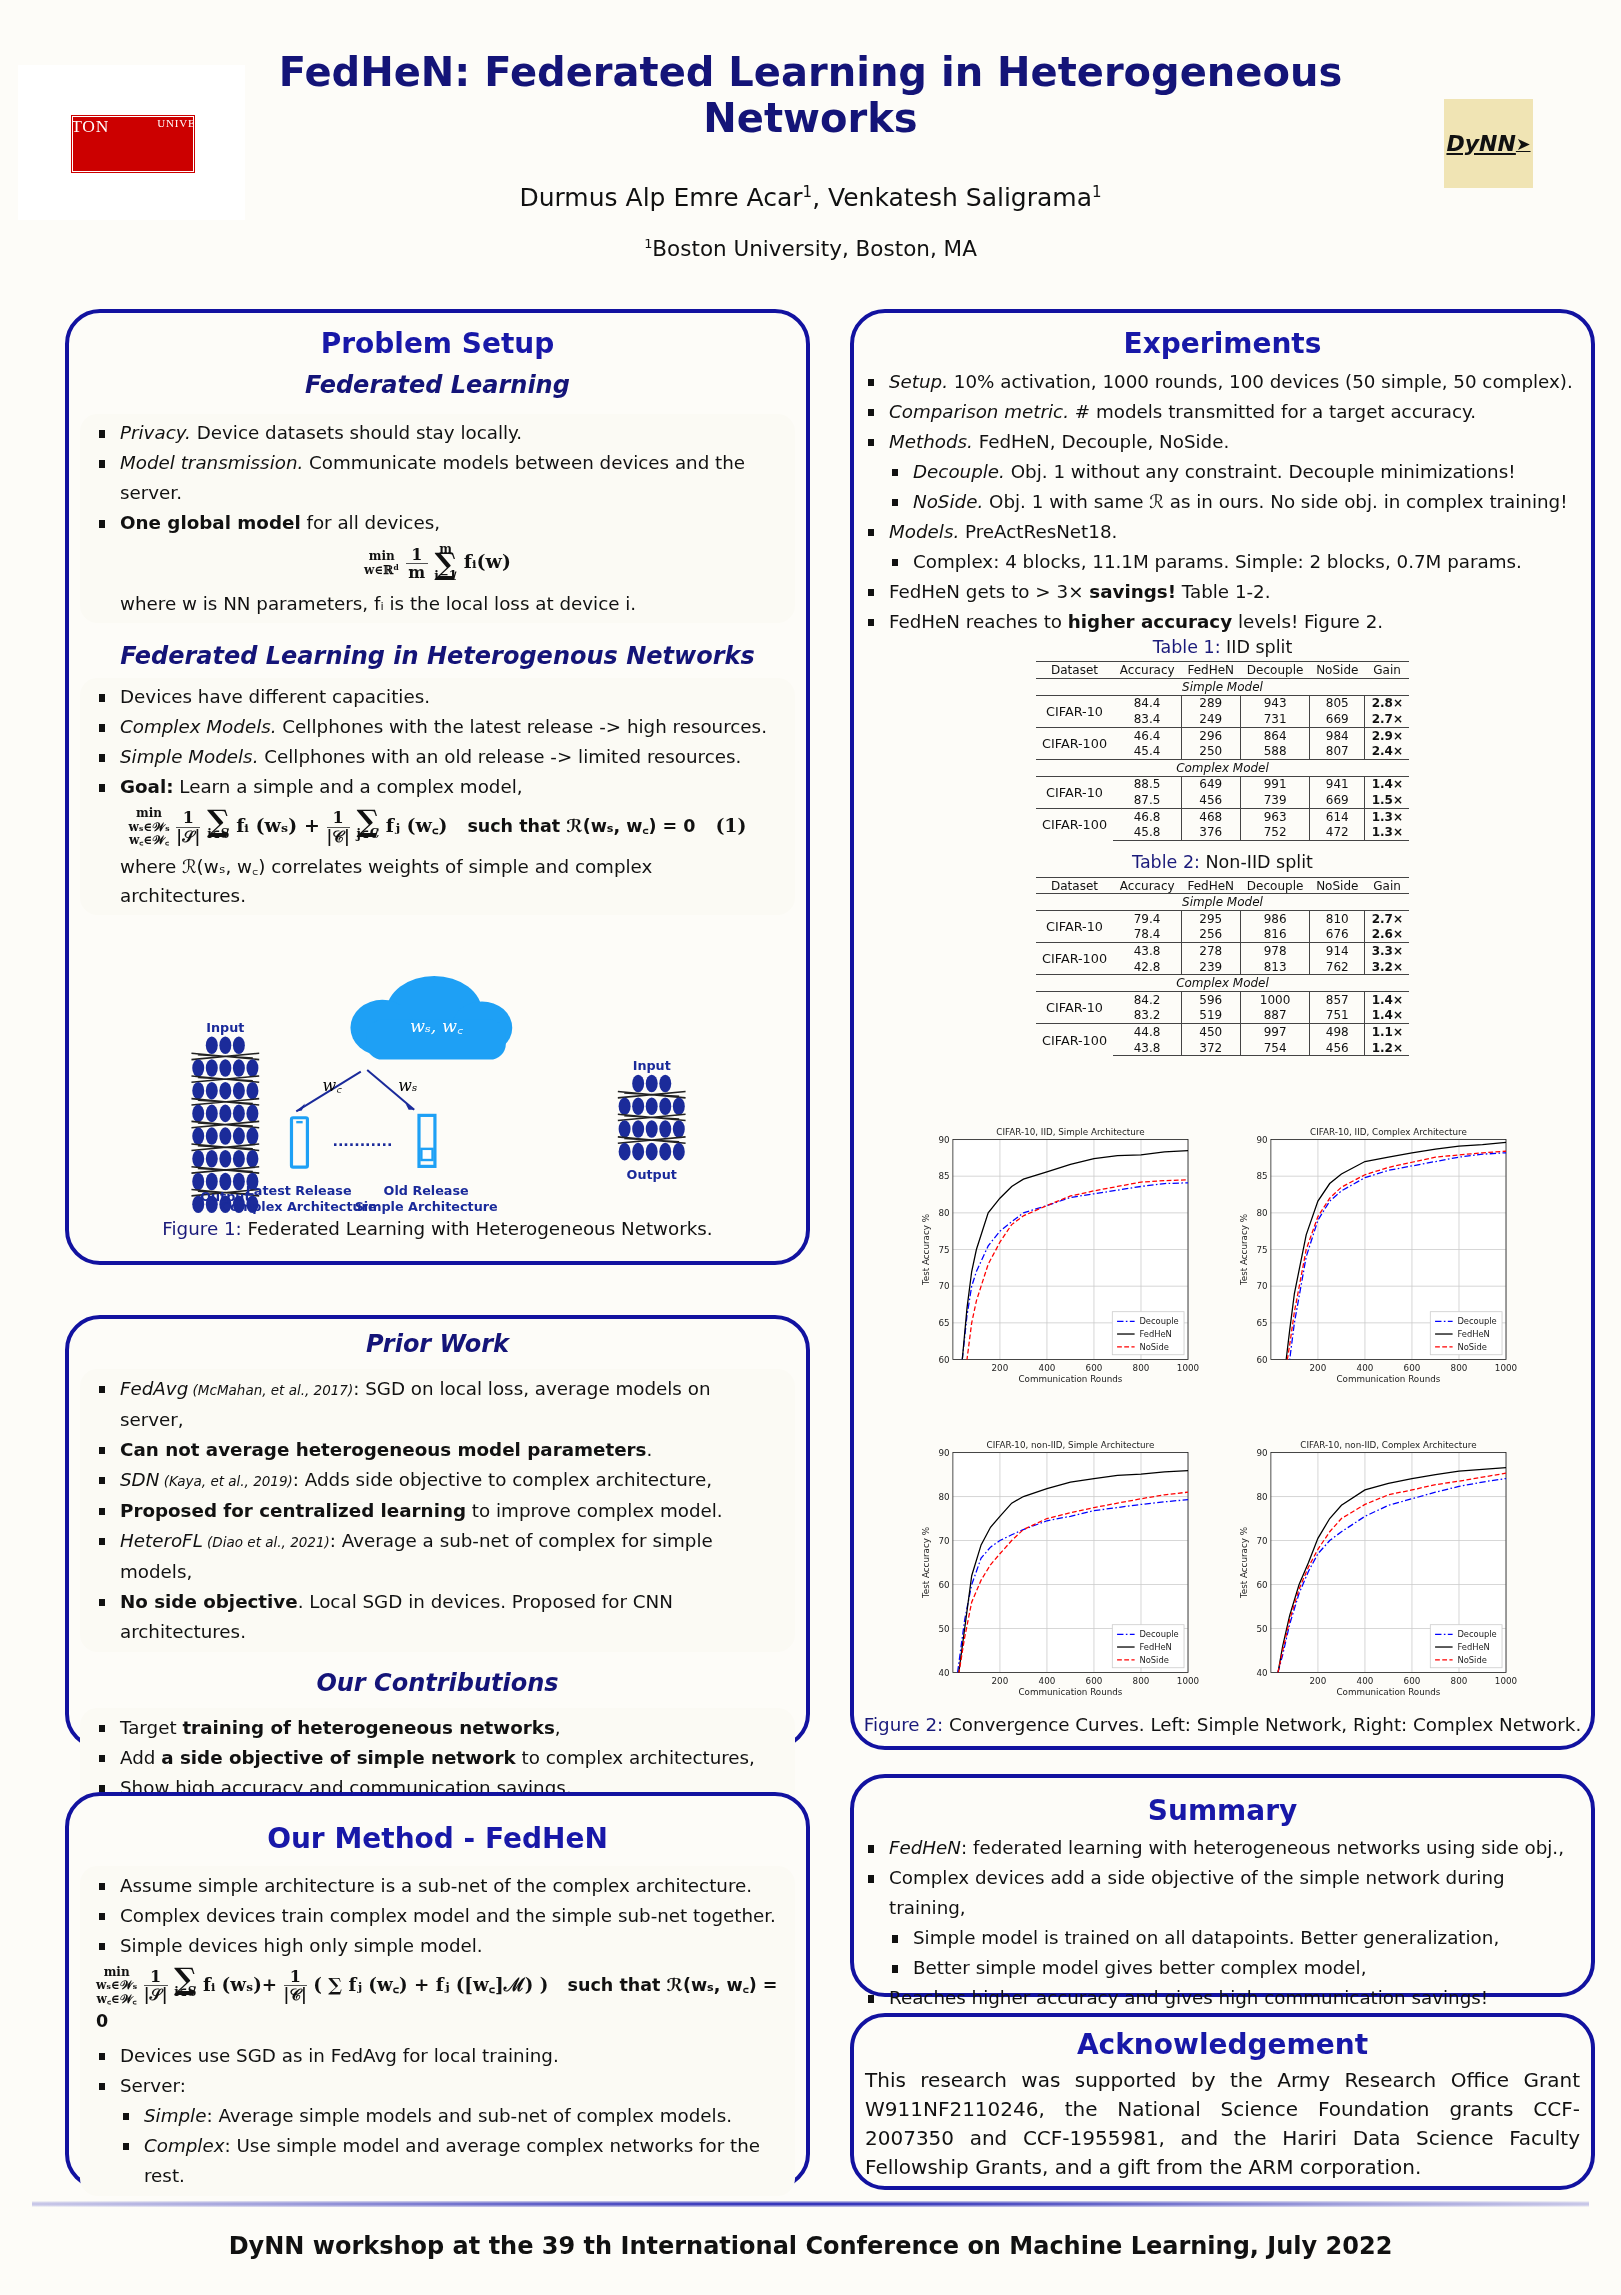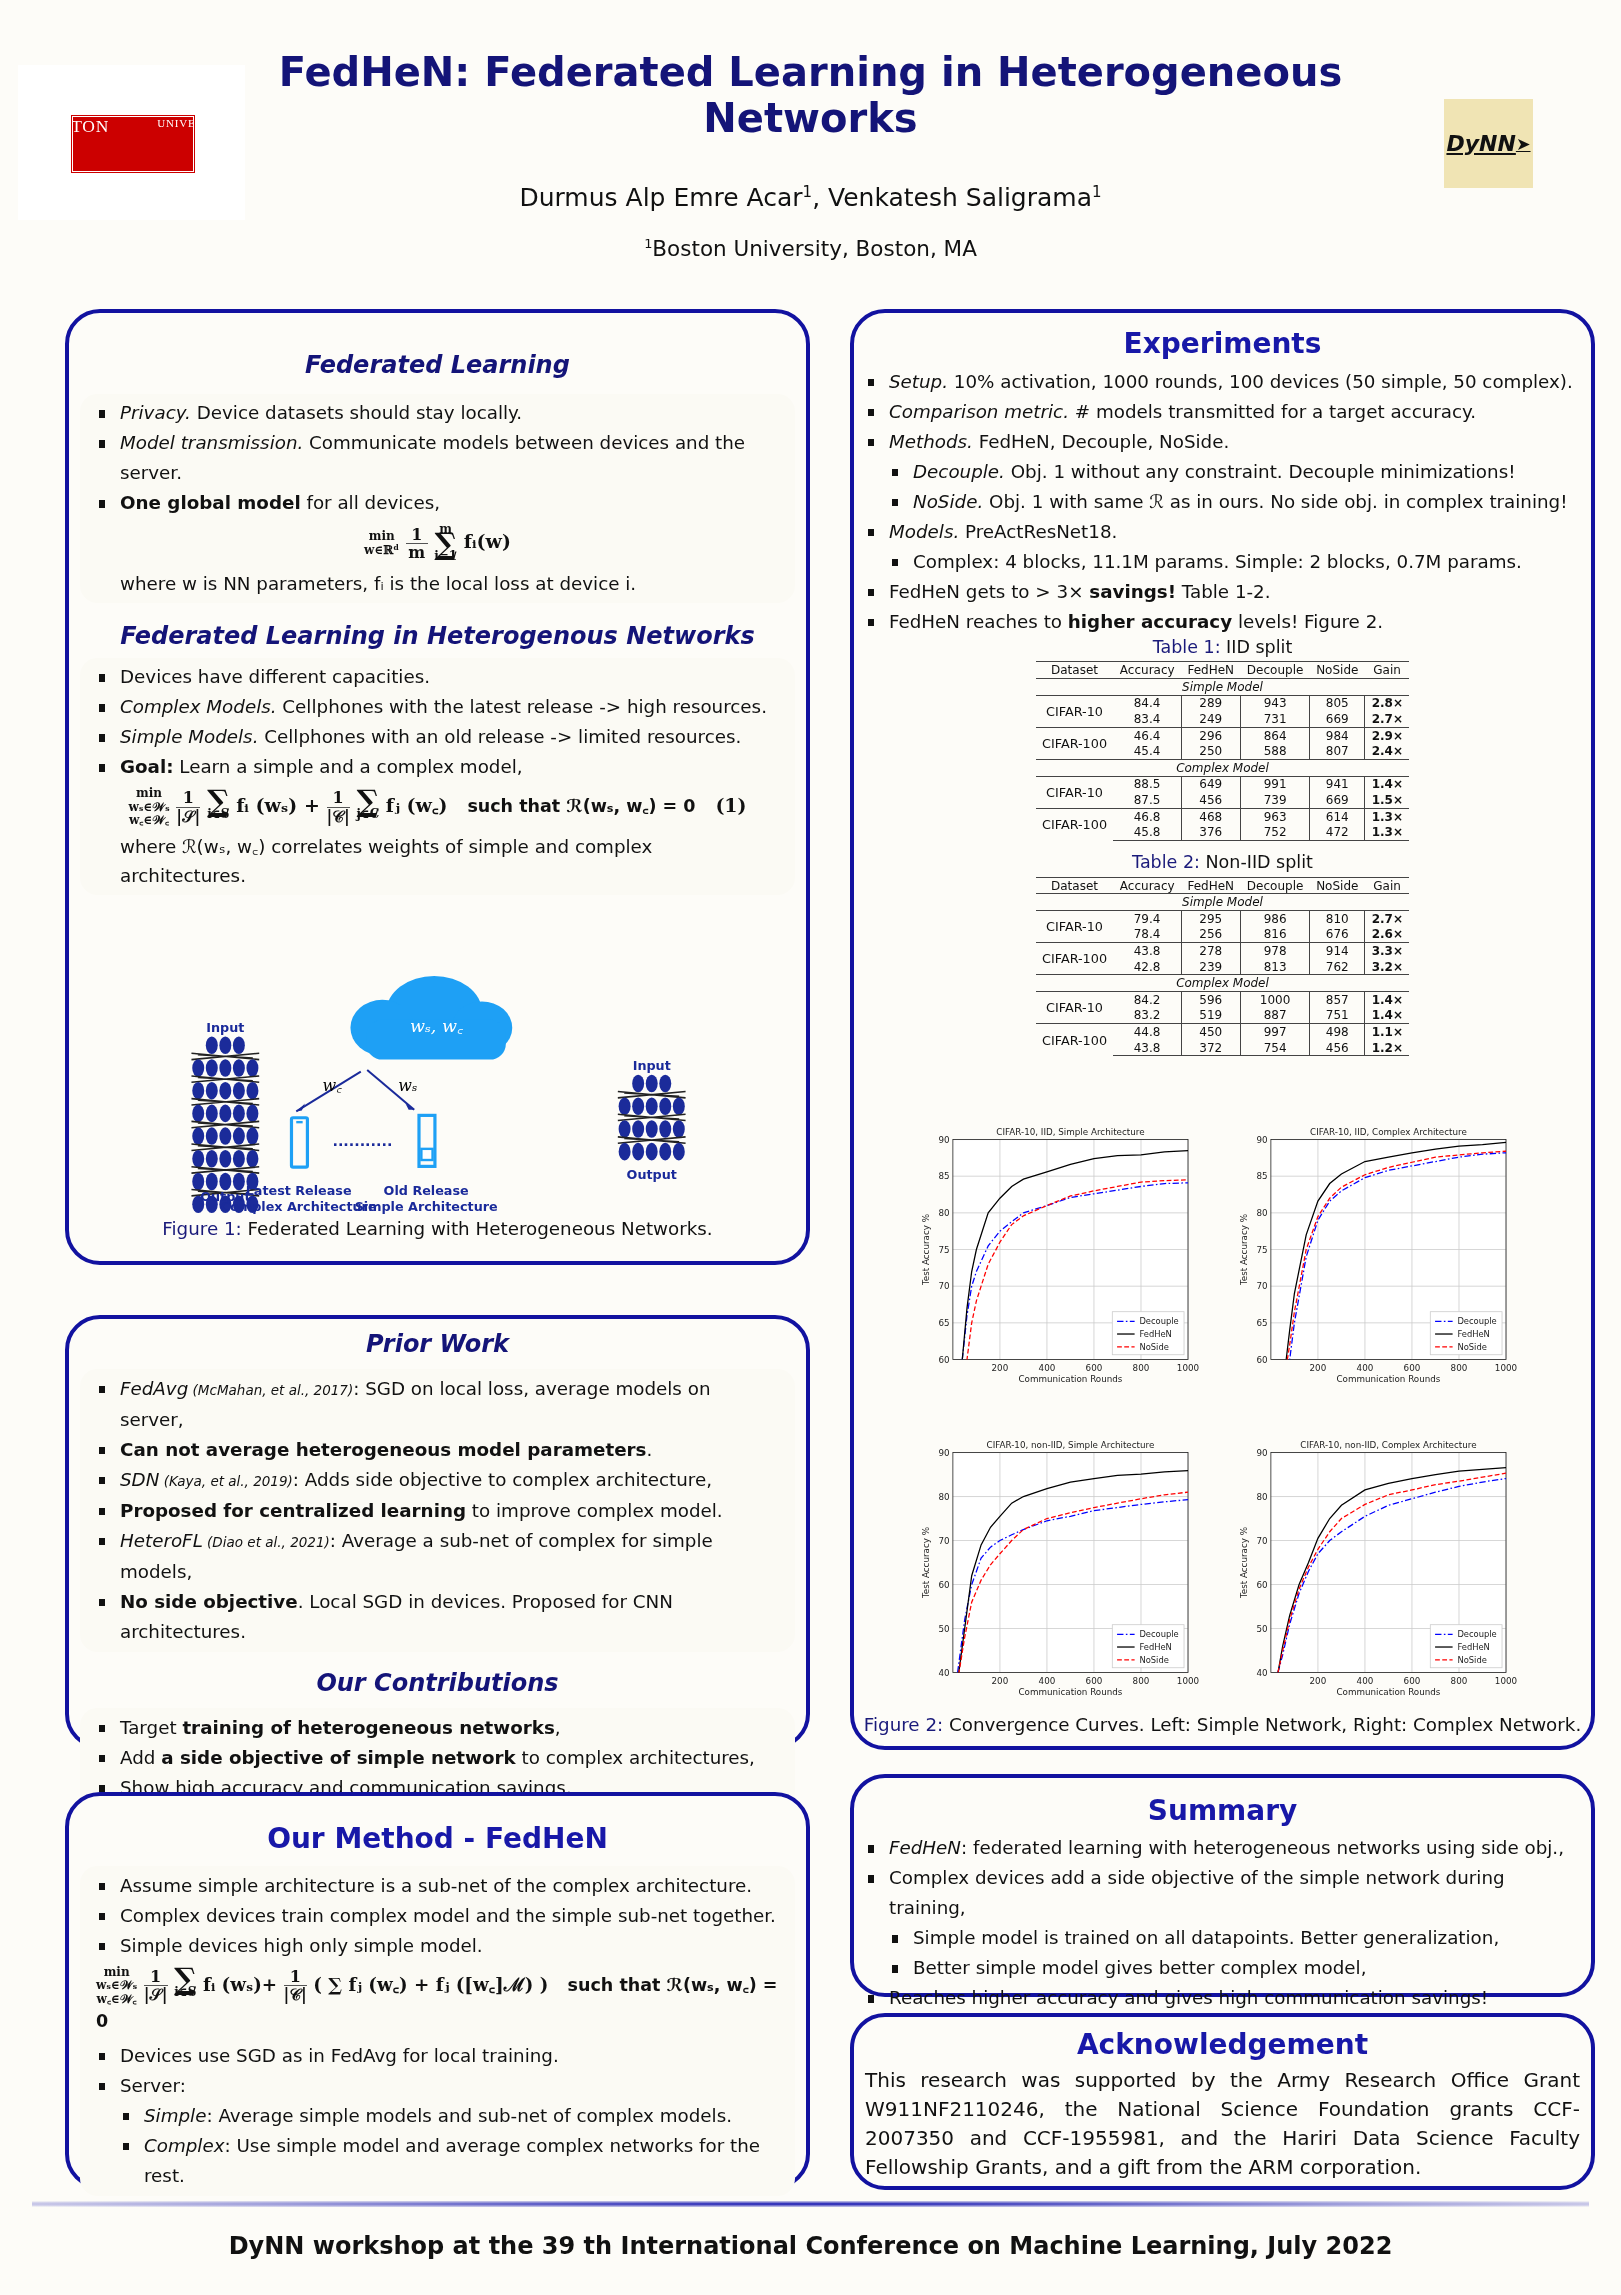--- a/index.html
+++ b/index.html
@@ -58,21 +58,22 @@
     <span style="text-decoration:none;font-style:normal;font-size:17.5px">➤</span>
   </div>
 <div class="abs authors">
   <span>Durmus Alp Emre Acar</span><sup>1</sup><span>, Venkatesh Saligrama</span><sup>1</sup>
 </div>
 <div class="abs affil">
   <sup>1</sup><span>Boston University, Boston, MA</span>
 </div>
 
 <div class="panel" style="left:65px;top:309px;width:745px;height:956px;padding:14.3px 11px;">
-  <h3 class="sub-title" style="margin-top:24px;">Federated Learning</h3>
+  <h2 class="panel-title">Problem Setup</h2>
+  <h3 class="sub-title" style="margin-top:11px;">Federated Learning</h3>
   <div class="inner" style="margin-top:14.3px;">
     <ul class="b" id="fl-list">
         <li><i>Privacy.</i><span> Device datasets should stay locally.</span></li>
         <li><i>Model transmission.</i><span> Communicate models between devices and the server.</span></li>
         <li><b>One global model</b><span> for all devices,</span></li>
       </ul>
     <div class="eq">
       <span class="sub"><span>min</span><br><span>w∈ℝᵈ</span></span>
       <span class="frac"><span>1</span><br><span style="border-top:0.8px solid #555;display:inline-block;padding:0 2.4px">m</span></span>
       <span class="sub"><span>m</span><br><span class="sig">∑</span><br><span>i=1</span></span>

